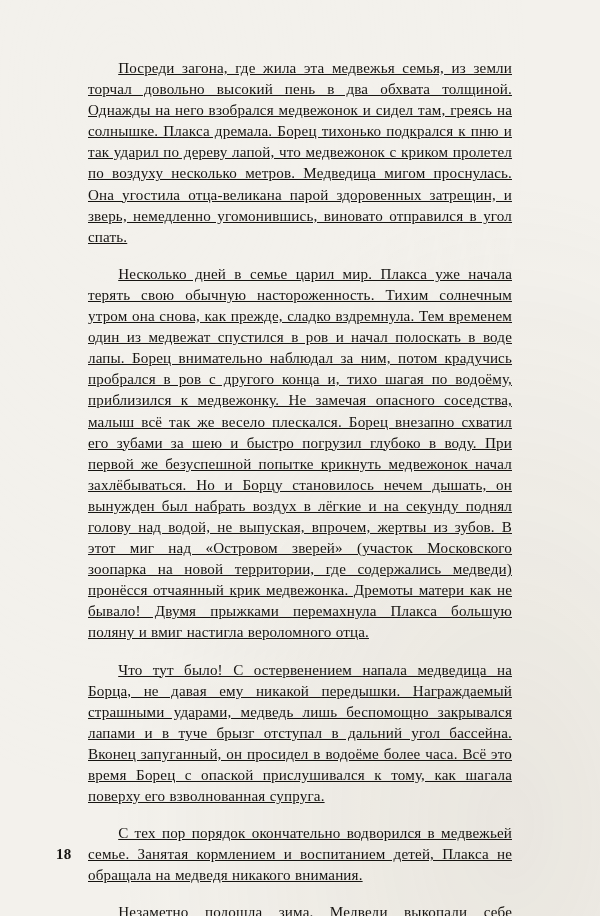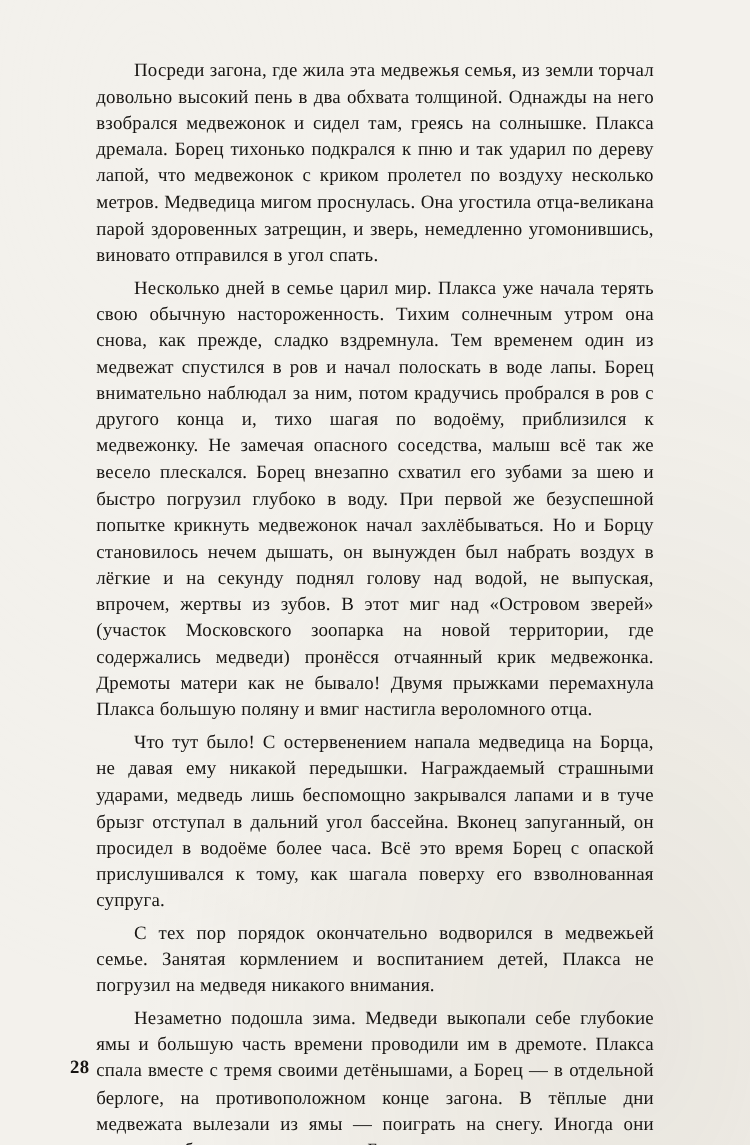--- a/index.html
+++ b/index.html
@@ -23,28 +23,29 @@
     height: 916px;
     background: #f3f1ec;
   }
   .content {
     position: absolute;
     left: 72px;
     top: 42px;
     width: 456px;
   }
   .para {
-    margin: 5px;
+    margin: 16px;
     text-align: justify;
     text-indent: 2.0em;
     font-size: 15.1px;
     line-height: 21.1px;
     letter-spacing: 0.01em;
     word-spacing: 0.02em;
     hyphens: manual;
+    text-decoration: underline;
   }
   .para + .para {
     margin-top: 0;
   }
   .folio {
     position: absolute;
     left: 56px;
     top: 846px;
     font-size: 15px;
     font-weight: bold;
@@ -63,18 +64,18 @@
   }
 </style>
 </head>
 <body>
 
 <div class="page">
   <div class="content">
     <p class="para">Посреди загона, где жила эта медвежья семья, из земли торчал довольно высокий пень в два обхвата толщиной. Однажды на него взобрался медвежонок и сидел там, греясь на солнышке. Плакса дремала. Борец тихонько подкрался к пню и так ударил по дереву лапой, что медвежонок с криком пролетел по воздуху несколько метров. Медведица мигом проснулась. Она угостила отца-великана парой здоровенных затрещин, и зверь, немедленно угомонившись, виновато отправился в угол спать.</p>
     <p class="para">Несколько дней в семье царил мир. Плакса уже начала терять свою обычную настороженность. Тихим солнечным утром она снова, как прежде, сладко вздремнула. Тем временем один из медвежат спустился в ров и начал полоскать в воде лапы. Борец внимательно наблюдал за ним, потом крадучись пробрался в ров с другого конца и, тихо шагая по водоёму, приблизился к медвежонку. Не замечая опасного соседства, малыш всё так же весело плескался. Борец внезапно схватил его зубами за шею и быстро погрузил глубоко в воду. При первой же безуспешной попытке крикнуть медвежонок начал захлёбываться. Но и Борцу становилось нечем дышать, он вынужден был набрать воздух в лёгкие и на секунду поднял голову над водой, не выпуская, впрочем, жертвы из зубов. В этот миг над «Островом зверей» (участок Московского зоопарка на новой территории, где содержались медведи) пронёсся отчаянный крик медвежонка. Дремоты матери как не бывало! Двумя прыжками перемахнула Плакса большую поляну и вмиг настигла вероломного отца.</p>
     <p class="para">Что тут было! С остервенением напала медведица на Борца, не давая ему никакой передышки. Награждаемый страшными ударами, медведь лишь беспомощно закрывался лапами и в туче брызг отступал в дальний угол бассейна. Вконец запуганный, он просидел в водоёме более часа. Всё это время Борец с опаской прислушивался к тому, как шагала поверху его взволнованная супруга.</p>
-    <p class="para">С тех пор порядок окончательно водворился в медвежьей семье. Занятая кормлением и воспитанием детей, Плакса не погрузил на медведя никакого внимания.</p>
+    <p class="para">С тех пор порядок окончательно водворился в медвежьей семье. Занятая кормлением и воспитанием детей, Плакса не обращала на медведя никакого внимания.</p>
     <p class="para">Незаметно подошла зима. Медведи выкопали себе глубокие ямы и большую часть времени проводили им в дремоте. Плакса спала вместе с тремя своими детёнышами, а Борец — в отдельной берлоге, на противоположном конце загона. В тёплые дни медвежата вылезали из ямы — поиграть на снегу. Иногда они смело приближались к отцу, и Борец пытался тогда отрезать им путь к отступлению в логово матери. Зимой материнские инстинкты у Плаксы ослабели, и она защищала своих косолапых медвежат только тогда, когда они были в берлоге. Но</p>
   </div>
-  <div class="folio">28</div>
+  <div class="folio">18</div>
   <div class="grain"></div>
 </div>
 
 </body></html>

